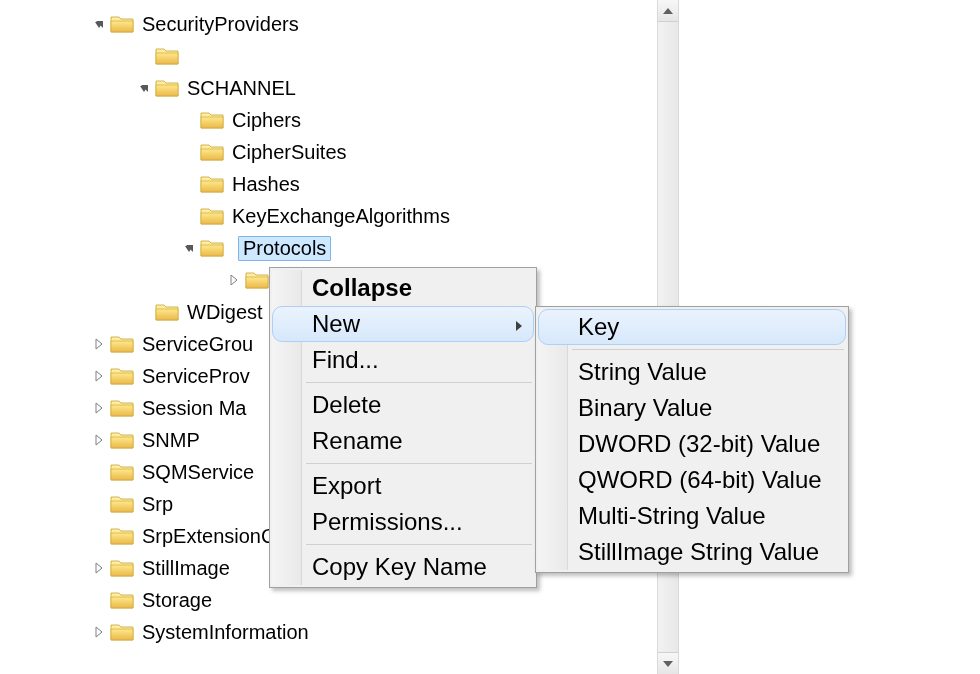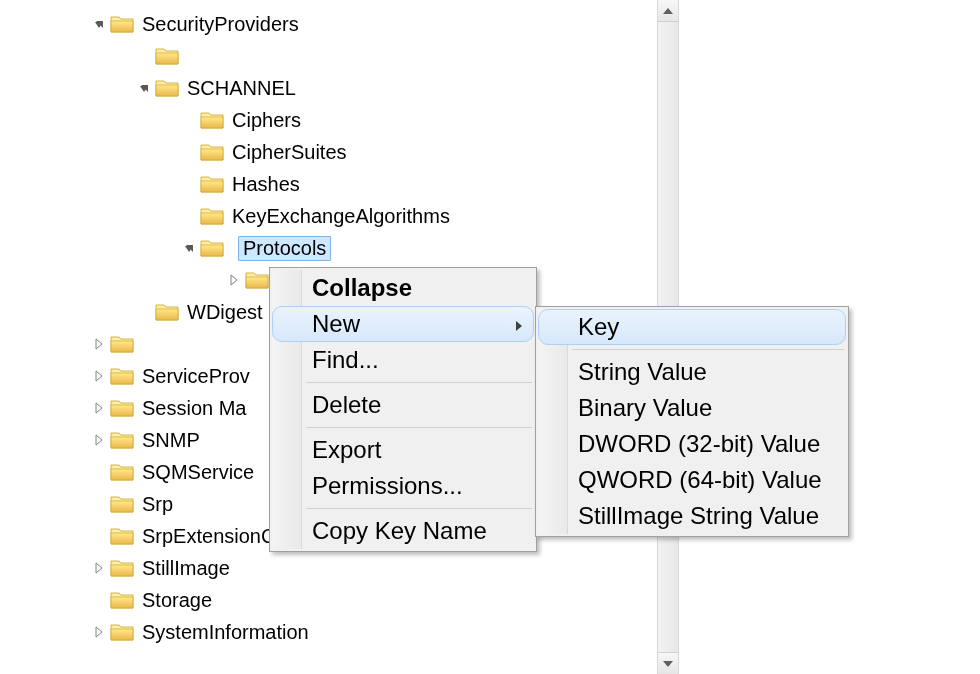--- a/index.html
+++ b/index.html
@@ -347,20 +347,21 @@
           <linearGradient id="fg" x1="0" y1="0" x2="0" y2="1">
             <stop offset="0" stop-color="#fff2b2"></stop>
             <stop offset="1" stop-color="#f2c859"></stop>
           </linearGradient>
           <linearGradient id="fg2" x1="0" y1="0" x2="0" y2="1">
             <stop offset="0" stop-color="#ffe88a"></stop>
             <stop offset="1" stop-color="#eab94c"></stop>
           </linearGradient>
         </defs>
       </svg>
+      <span class="label">ServiceGrou</span>
     </div>
     <div class="row">
       <span class="spacer" style="width:90px"></span>
       <span class="expander">
         <svg width="12" height="12">
           <path d="M3 1 L9 6 L3 11 Z" fill="#ffffff" stroke="#808080" stroke-width="1"></path>
         </svg>
       </span>
       <svg class="folder" viewBox="0 0 24 20">
         <path d="M1 3 L9 3 L11 5 L23 5 L23 18 L1 18 Z" fill="url(#fg)" stroke="#c9a227" stroke-width="0.8"></path>
@@ -564,29 +565,31 @@
 
 <div class="menu menu-left" id="ctx">
   <div class="menu-iconbar"></div>
 <div class="menu-item bold"><span>Collapse</span></div>
     <div class="menu-item hover"><span>New</span><span class="submenu-arrow"><svg width="8" height="12">
           <path d="M1 1 L7 6 L1 11 Z" fill="#404040"></path>
         </svg></span></div>
     <div class="menu-item"><span>Find...</span></div>
     <div class="menu-sep"></div>
     <div class="menu-item"><span>Delete</span></div>
+    <div class="menu-item"><span>Rename</span></div>
     <div class="menu-sep"></div>
     <div class="menu-item"><span>Export</span></div>
     <div class="menu-item"><span>Permissions...</span></div>
     <div class="menu-sep"></div>
     <div class="menu-item"><span>Copy Key Name</span></div>
   </div>
 
 <div class="menu menu-right" id="sub">
   <div class="menu-iconbar"></div>
 <div class="menu-item hover"><span>Key</span></div>
     <div class="menu-sep"></div>
     <div class="menu-item"><span>String Value</span></div>
     <div class="menu-item"><span>Binary Value</span></div>
     <div class="menu-item"><span>DWORD (32-bit) Value</span></div>
     <div class="menu-item"><span>QWORD (64-bit) Value</span></div>
+    <div class="menu-item"><span>Multi-String Value</span></div>
     <div class="menu-item"><span>StillImage String Value</span></div>
   </div>
 
 </body></html>

